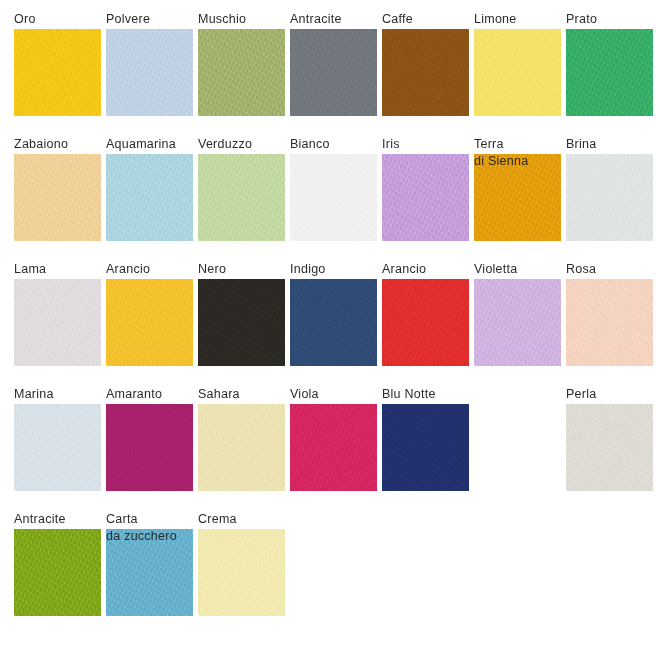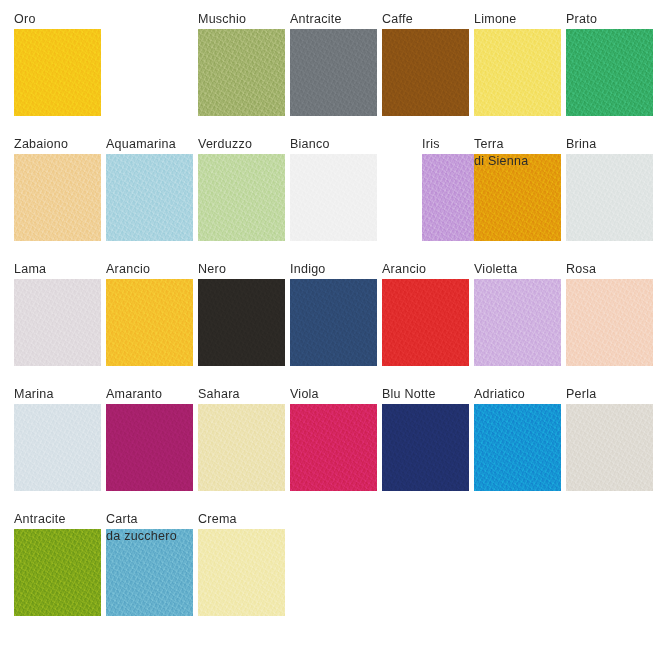--- a/index.html
+++ b/index.html
@@ -106,20 +106,24 @@
 </style>
 </head>
 <body>
 
 <div id="swatch-chart">
     <div class="swatch-row" style="top: 10px;">
       <div class="swatch-cell" style="left: 14px;">
         <div class="swatch-label">Oro</div>
         <div class="swatch-chip" style="background-color: rgb(245, 197, 24);"></div>
       </div>
+      <div class="swatch-cell" style="left: 106px;">
+        <div class="swatch-label">Polvere</div>
+        <div class="swatch-chip" style="background-color: rgb(190, 208, 227);"></div>
+      </div>
       <div class="swatch-cell" style="left: 198px;">
         <div class="swatch-label">Muschio</div>
         <div class="swatch-chip" style="background-color: rgb(159, 176, 105);"></div>
       </div>
       <div class="swatch-cell" style="left: 290px;">
         <div class="swatch-label">Antracite</div>
         <div class="swatch-chip dark-chip" style="background-color: rgb(111, 117, 122);"></div>
       </div>
       <div class="swatch-cell" style="left: 382px;">
         <div class="swatch-label">Caffe</div>
@@ -144,21 +148,21 @@
         <div class="swatch-chip" style="background-color: rgb(168, 211, 223);"></div>
       </div>
       <div class="swatch-cell" style="left: 198px;">
         <div class="swatch-label">Verduzzo</div>
         <div class="swatch-chip" style="background-color: rgb(191, 216, 159);"></div>
       </div>
       <div class="swatch-cell" style="left: 290px;">
         <div class="swatch-label">Bianco</div>
         <div class="swatch-chip" style="background-color: rgb(240, 240, 240);"></div>
       </div>
-      <div class="swatch-cell" style="left: 382px; margin-left: 40px;">
+      <div class="swatch-cell" style="left: 382px;">
         <div class="swatch-label">Iris</div>
         <div class="swatch-chip" style="background-color: rgb(195, 154, 217);"></div>
       </div>
       <div class="swatch-cell" style="left: 474px;">
         <div class="swatch-label">Terra</div>
         <div class="swatch-chip" style="background-color: rgb(226, 153, 12);"></div>
         <div class="swatch-label-second">di Sienna</div>
       </div>
       <div class="swatch-cell" style="left: 566px;">
         <div class="swatch-label">Brina</div>
@@ -209,24 +213,20 @@
         <div class="swatch-chip" style="background-color: rgb(236, 226, 176);"></div>
       </div>
       <div class="swatch-cell" style="left: 290px;">
         <div class="swatch-label">Viola</div>
         <div class="swatch-chip" style="background-color: rgb(212, 36, 92);"></div>
       </div>
       <div class="swatch-cell" style="left: 382px; padding-left: 32px;">
         <div class="swatch-label">Blu Notte</div>
         <div class="swatch-chip dark-chip" style="background-color: rgb(33, 48, 108);"></div>
       </div>
-      <div class="swatch-cell" style="left: 474px;">
-        <div class="swatch-label">Adriatico</div>
-        <div class="swatch-chip" style="background-color: rgb(21, 145, 210);"></div>
-      </div>
       <div class="swatch-cell" style="left: 566px;">
         <div class="swatch-label">Perla</div>
         <div class="swatch-chip" style="background-color: rgb(222, 218, 210);"></div>
       </div>
     </div>
     <div class="swatch-row" style="top: 510px;">
       <div class="swatch-cell" style="left: 14px;">
         <div class="swatch-label">Antracite</div>
         <div class="swatch-chip" style="background-color: rgb(123, 163, 25);"></div>
       </div>

